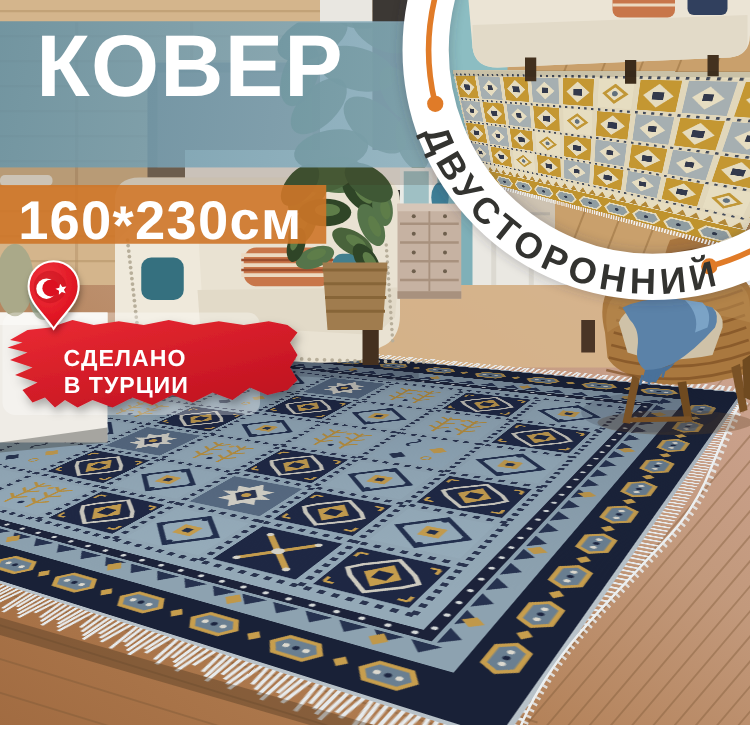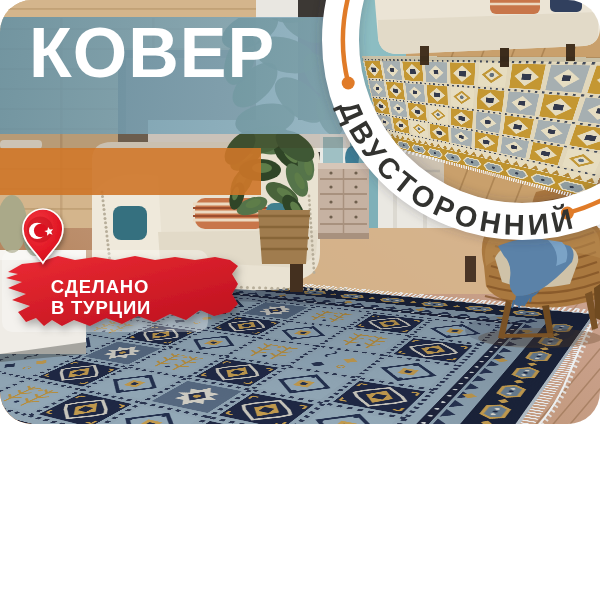--- a/index.html
+++ b/index.html
@@ -1,14 +1,14 @@
 <!DOCTYPE html>
 <html><head><meta charset="utf-8"><style>
 html,body{margin:0;padding:0;background:#fff;}
-#stage{position:relative;width:600px;height:424px;overflow:hidden;font-family:"Liberation Sans",sans-serif;border-radius:32px;}
+#stage{position:relative;width:600px;height:580px;overflow:hidden;font-family:"Liberation Sans",sans-serif;}
 .abs{position:absolute;}
 </style></head><body>
 <div id="stage">
 
 <div class="abs" style="left:0;top:0"><svg width="600" height="600" viewBox="0 0 600 600">
         <rect x="0" y="0" width="350" height="240" fill="#d4b58c"></rect>
         <g>
           <rect x="0" y="8" width="350" height="1.8" fill="#bb9a6e" opacity="0.7"></rect>
           <rect x="0" y="28" width="350" height="1.8" fill="#bb9a6e" opacity="0.7"></rect>
           <rect x="0" y="48" width="350" height="1.8" fill="#bb9a6e" opacity="0.7"></rect>
@@ -2256,20 +2256,21 @@
     </div>
 
 <div class="abs" style="left:0;top:17px;width:362px;height:117px;background:linear-gradient(100deg,rgba(98,143,163,0.86),rgba(140,176,192,0.86));"></div>
 
 <div class="abs" style="left:29px;top:18px;font-size:70px;font-weight:bold;color:#fff;line-height:1;letter-spacing:1px;">КОВЕР</div>
 
 <div class="abs" style="left:0;top:134px;width:362px;height:14px;background:rgba(60,40,20,0.18);"></div>
 
 <div class="abs" style="left:0;top:148px;width:261px;height:47px;background:rgba(206,118,40,0.90);"></div>
 
+<div class="abs" style="left:14.5px;top:156px;font-size:43.5px;font-weight:bold;color:#fff;line-height:1;letter-spacing:1px;">160<span style="position:relative;top:4px;">*</span>230см</div>
 
 <div class="abs" style="left:2px;top:250px;width:206px;height:82px;background:rgba(255,255,255,0.32);border-radius:10px;"></div>
 <svg width="260" height="160" viewBox="0 0 260 160" style="position:absolute;left:0;top:200px">
       <defs>
         <linearGradient id="redg" x1="0" y1="0" x2="0.8" y2="1">
           <stop offset="0" stop-color="#ec2b33"></stop>
           <stop offset="1" stop-color="#bf1220"></stop>
         </linearGradient>
         <filter id="mapsh" x="-15%" y="-15%" width="130%" height="130%">
           <feDropShadow dx="2" dy="4" stdDeviation="4" flood-color="#000000" flood-opacity="0.3"></feDropShadow>

